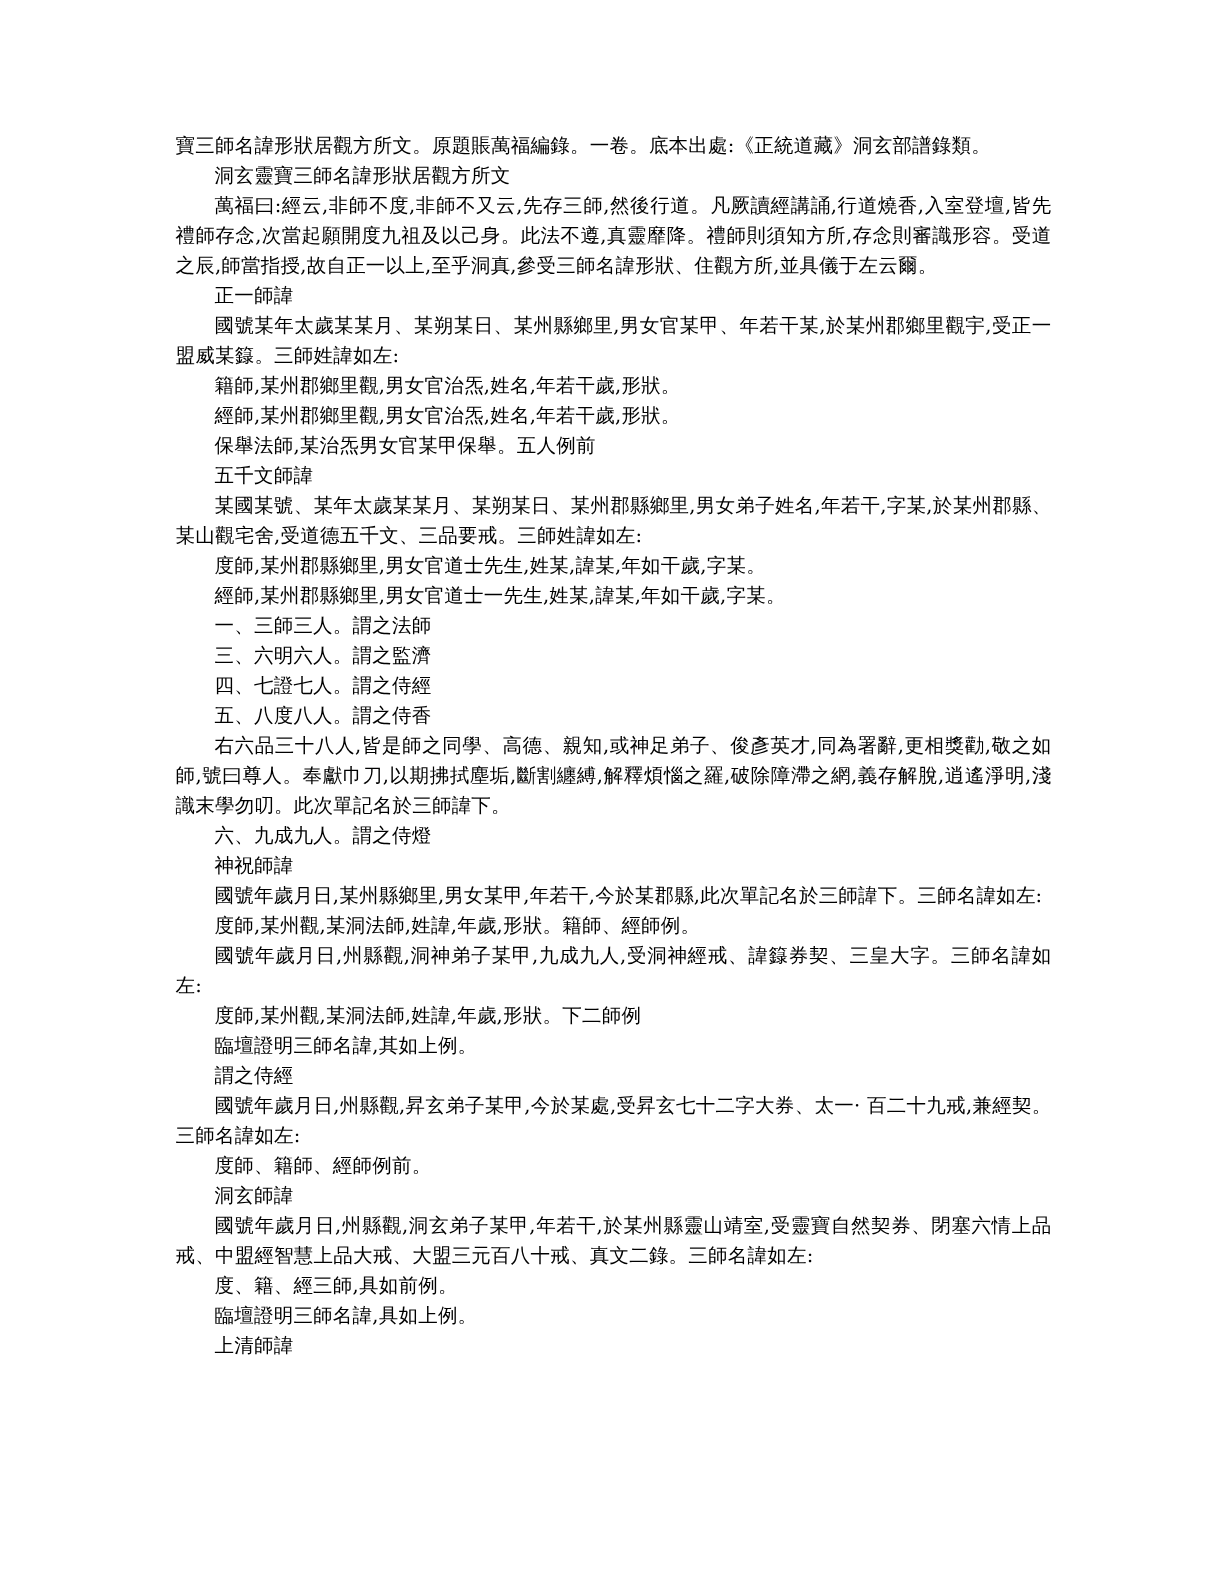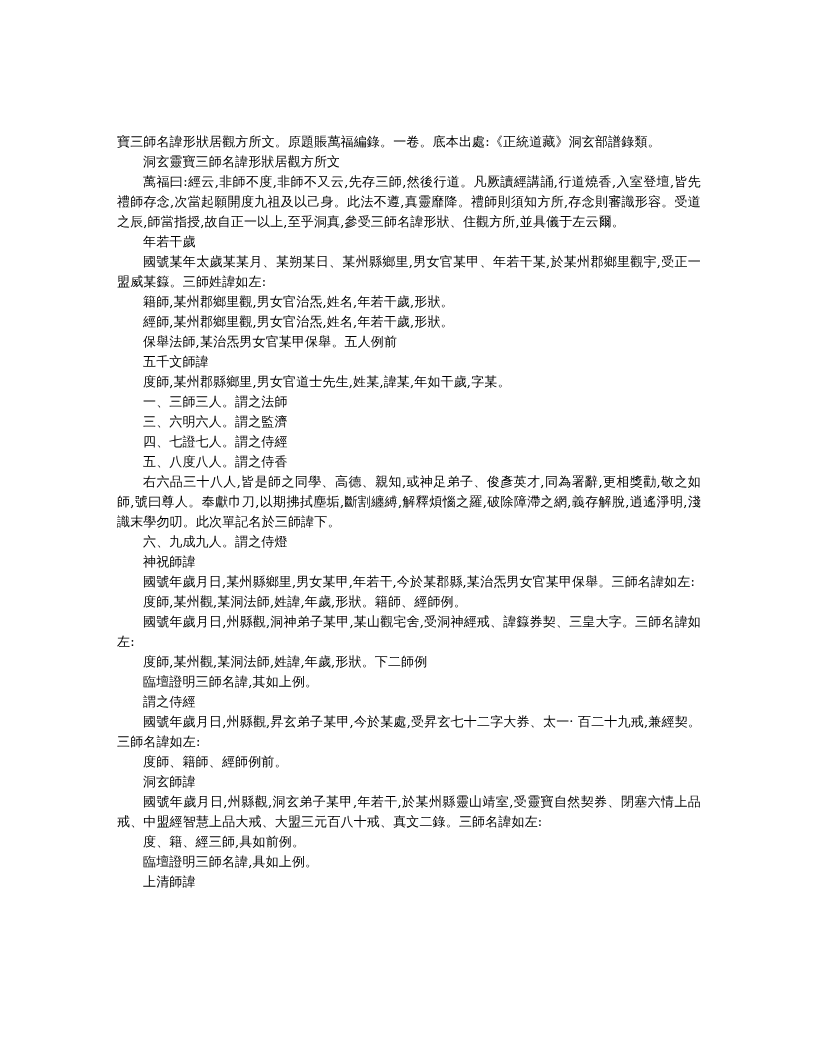--- a/index.html
+++ b/index.html
@@ -18,21 +18,20 @@
     height: 1056px;
     background: #ffffff;
     overflow: hidden;
     box-sizing: border-box;
   }
   .text-body {
     position: absolute;
     left: 117px;
     top: 88px;
     width: 584px;
-    margin-top: 44px;
   }
   .para {
     font-size: 13.0px;
     line-height: 20.0px;
     text-align: justify;
     text-justify: inter-character;
     margin: 0;
     letter-spacing: 0.15px;
     word-break: break-all;
     white-space: normal;
@@ -51,37 +50,39 @@
   }
 </style>
 </head>
 <body>
 
 <div class="page">
   <div class="text-body" id="text-body">
       <p class="para noindent">寶三師名諱形狀居觀方所文。原題賬萬福編錄。一卷。底本出處:《正統道藏》洞玄部譜錄類。</p>
       <p class="para heading">洞玄靈寶三師名諱形狀居觀方所文</p>
       <p class="para indent">萬福曰:經云,非師不度,非師不又云,先存三師,然後行道。凡厥讀經講誦,行道燒香,入室登壇,皆先禮師存念,次當起願開度九祖及以己身。此法不遵,真靈靡降。禮師則須知方所,存念則審識形容。受道之辰,師當指授,故自正一以上,至乎洞真,參受三師名諱形狀、住觀方所,並具儀于左云爾。</p>
-      <p class="para heading">年若干歲</p>
+      <p class="para heading">正一師諱</p>
       <p class="para indent">國號某年太歲某某月、某朔某日、某州縣鄉里,男女官某甲、年若干某,於某州郡鄉里觀宇,受正一盟威某籙。三師姓諱如左:</p>
       <p class="para indent">籍師,某州郡鄉里觀,男女官治炁,姓名,年若干歲,形狀。</p>
       <p class="para indent">經師,某州郡鄉里觀,男女官治炁,姓名,年若干歲,形狀。</p>
       <p class="para indent">保舉法師,某治炁男女官某甲保舉。五人例前</p>
       <p class="para heading">五千文師諱</p>
+      <p class="para indent">某國某號、某年太歲某某月、某朔某日、某州郡縣鄉里,男女弟子姓名,年若干,字某,於某州郡縣、某山觀宅舍,受道德五千文、三品要戒。三師姓諱如左:</p>
       <p class="para indent">度師,某州郡縣鄉里,男女官道士先生,姓某,諱某,年如干歲,字某。</p>
+      <p class="para indent">經師,某州郡縣鄉里,男女官道士一先生,姓某,諱某,年如干歲,字某。</p>
       <p class="para listitem">一、三師三人。謂之法師</p>
       <p class="para listitem">三、六明六人。謂之監濟</p>
       <p class="para listitem">四、七證七人。謂之侍經</p>
       <p class="para listitem">五、八度八人。謂之侍香</p>
       <p class="para indent">右六品三十八人,皆是師之同學、高德、親知,或神足弟子、俊彥英才,同為署辭,更相獎勸,敬之如師,號曰尊人。奉獻巾刀,以期拂拭塵垢,斷割纏縛,解釋煩惱之羅,破除障滯之網,義存解脫,逍遙淨明,淺識末學勿叨。此次單記名於三師諱下。</p>
       <p class="para listitem">六、九成九人。謂之侍燈</p>
       <p class="para heading">神祝師諱</p>
-      <p class="para indent">國號年歲月日,某州縣鄉里,男女某甲,年若干,今於某郡縣,某治炁男女官某甲保舉。三師名諱如左:</p>
+      <p class="para indent">國號年歲月日,某州縣鄉里,男女某甲,年若干,今於某郡縣,此次單記名於三師諱下。三師名諱如左:</p>
       <p class="para indent">度師,某州觀,某洞法師,姓諱,年歲,形狀。籍師、經師例。</p>
-      <p class="para indent">國號年歲月日,州縣觀,洞神弟子某甲,某山觀宅舍,受洞神經戒、諱籙券契、三皇大字。三師名諱如左:</p>
+      <p class="para indent">國號年歲月日,州縣觀,洞神弟子某甲,九成九人,受洞神經戒、諱籙券契、三皇大字。三師名諱如左:</p>
       <p class="para indent">度師,某州觀,某洞法師,姓諱,年歲,形狀。下二師例</p>
       <p class="para indent">臨壇證明三師名諱,其如上例。</p>
       <p class="para heading">謂之侍經</p>
       <p class="para indent">國號年歲月日,州縣觀,昇玄弟子某甲,今於某處,受昇玄七十二字大券、太一· 百二十九戒,兼經契。三師名諱如左:</p>
       <p class="para indent">度師、籍師、經師例前。</p>
       <p class="para heading">洞玄師諱</p>
       <p class="para indent">國號年歲月日,州縣觀,洞玄弟子某甲,年若干,於某州縣靈山靖室,受靈寶自然契券、閉塞六情上品戒、中盟經智慧上品大戒、大盟三元百八十戒、真文二錄。三師名諱如左:</p>
       <p class="para indent">度、籍、經三師,具如前例。</p>
       <p class="para indent">臨壇證明三師名諱,具如上例。</p>
       <p class="para heading">上清師諱</p>

